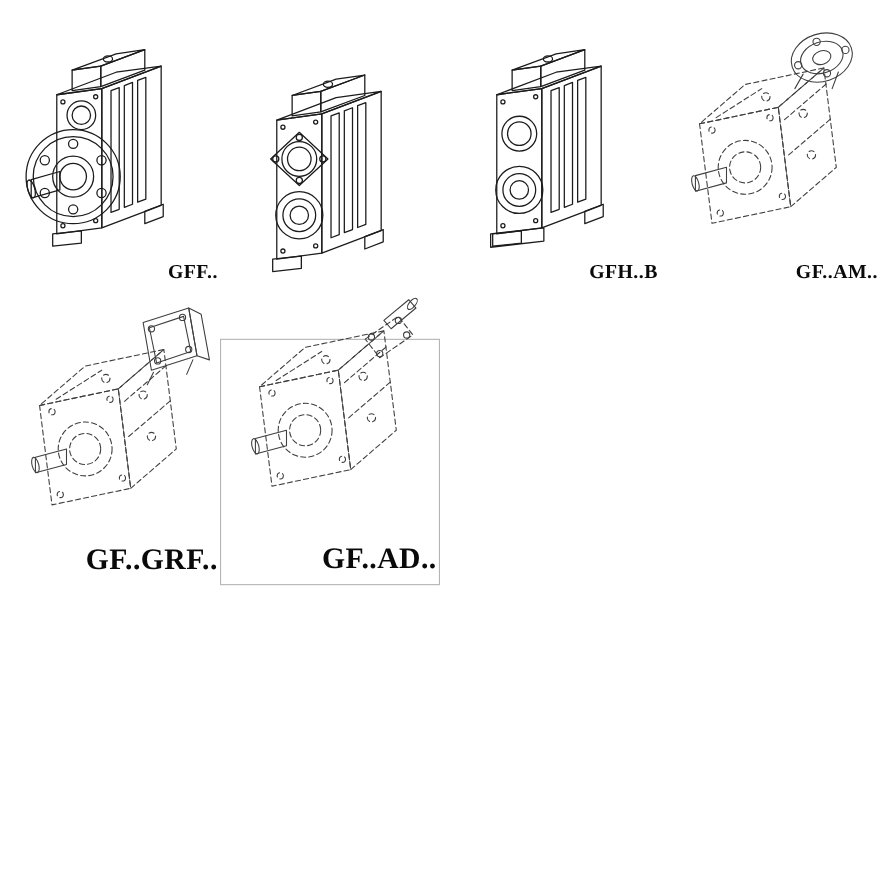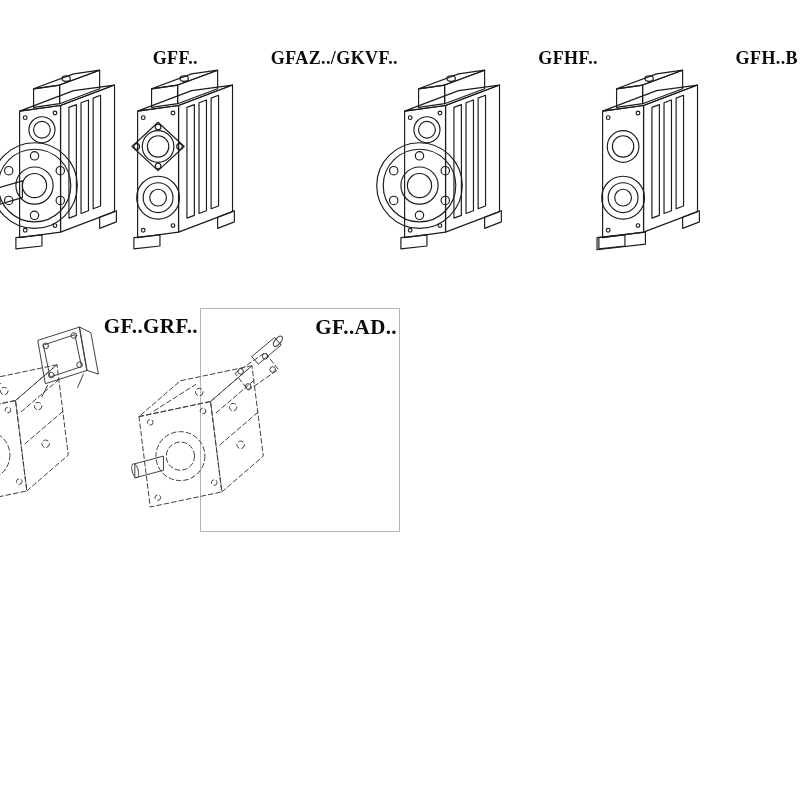--- a/index.html
+++ b/index.html
@@ -1,30 +1,30 @@
 <!DOCTYPE html>
 <html><head>
 <meta charset="utf-8">
 <style>
   * { margin:0; padding:0; box-sizing:border-box; }
   html,body { width:800px; height:800px; background:#ffffff; overflow:hidden;
               font-family:"Liberation Serif", serif; }
   .catalog { width:800px; height:800px; display:grid;
              grid-template-columns:repeat(4,200px);
              grid-template-rows:266px 266px 268px; }
-  figure { display:flex; flex-direction:row; align-items:flex-start;
+  figure { display:flex; flex-direction:column; align-items:flex-end;
            justify-content:flex-end; padding:4px 2px 8px 2px;margin-top:42px; }
   .art { flex:1; display:flex; align-items:center; justify-content:center; width:100%; }
   svg.drawing { fill:none; stroke:#1c1c1c; stroke-width:1.25;
                 stroke-linejoin:round; stroke-linecap:round; }
   svg.d-solid { width:170px; height:214px; }
   svg.d-ph    { width:192px; height:226px; stroke:#3f3f3f; stroke-width:1.05; }
   figcaption { font-weight:bold; font-size:18px; color:#0a0a0a;
                letter-spacing:.4px; margin-top:2px; white-space:nowrap; }
-  .caption-lg figcaption { font-size:21px; }
+  .caption-lg figcaption { font-size:27px; }
   .boxed { border:1px solid #b4b4b4;gap:16px; }
   #iconlib { position:absolute; width:0; height:0; }
 </style>
 </head>
 <body>
 
 <svg id="iconlib" aria-hidden="true">
   <defs>
 
     <g id="gbx-body">
@@ -180,47 +180,46 @@
   </figure>
 
   <figure>
     <div class="art">
       <svg class="drawing d-solid" viewBox="0 0 180 230">
         <use href="#gbx-body"></use>
           <use href="#gbx-bores"></use>
           <use href="#gbx-sqflange"></use>
       </svg>
     </div>
-    <figcaption>GFAZ../GKVF..</figcaption>
-  </figure>
-
-
-  <figure>
-    <div class="art">
-      <svg class="drawing d-solid" viewBox="0 0 180 230">
-        <use href="#gbx-body"></use>
-          <use href="#gbx-upper-bore-hi"></use>
-          <use href="#gbx-flange"></use>
-      </svg>
-    </div>
-    <figcaption>GFHF..</figcaption>
-  </figure>
+  </figure>
+
+
 
 
   <figure>
     <div class="art">
       <svg class="drawing d-solid" viewBox="0 0 180 230">
         <use href="#gbx-body"></use>
           <use href="#gbx-bores"></use>
           <use href="#gbx-base"></use>
       </svg>
     </div>
     <figcaption>GFH..B</figcaption>
   </figure>
 
+  <figure>
+    <div class="art">
+      <svg class="drawing d-ph" viewBox="0 0 200 240">
+        <use href="#ph-body"></use>
+          <use href="#ph-shaft"></use>
+          <use href="#att-flange"></use>
+      </svg>
+    </div>
+    <figcaption>GF..AM..</figcaption>
+  </figure>
 
 
 
 
   <figure class="caption-lg">
     <div class="art">
       <svg class="drawing d-ph" viewBox="0 0 200 240">
         <use href="#ph-body"></use>
           <use href="#ph-shaft"></use>
           <use href="#att-box"></use>

